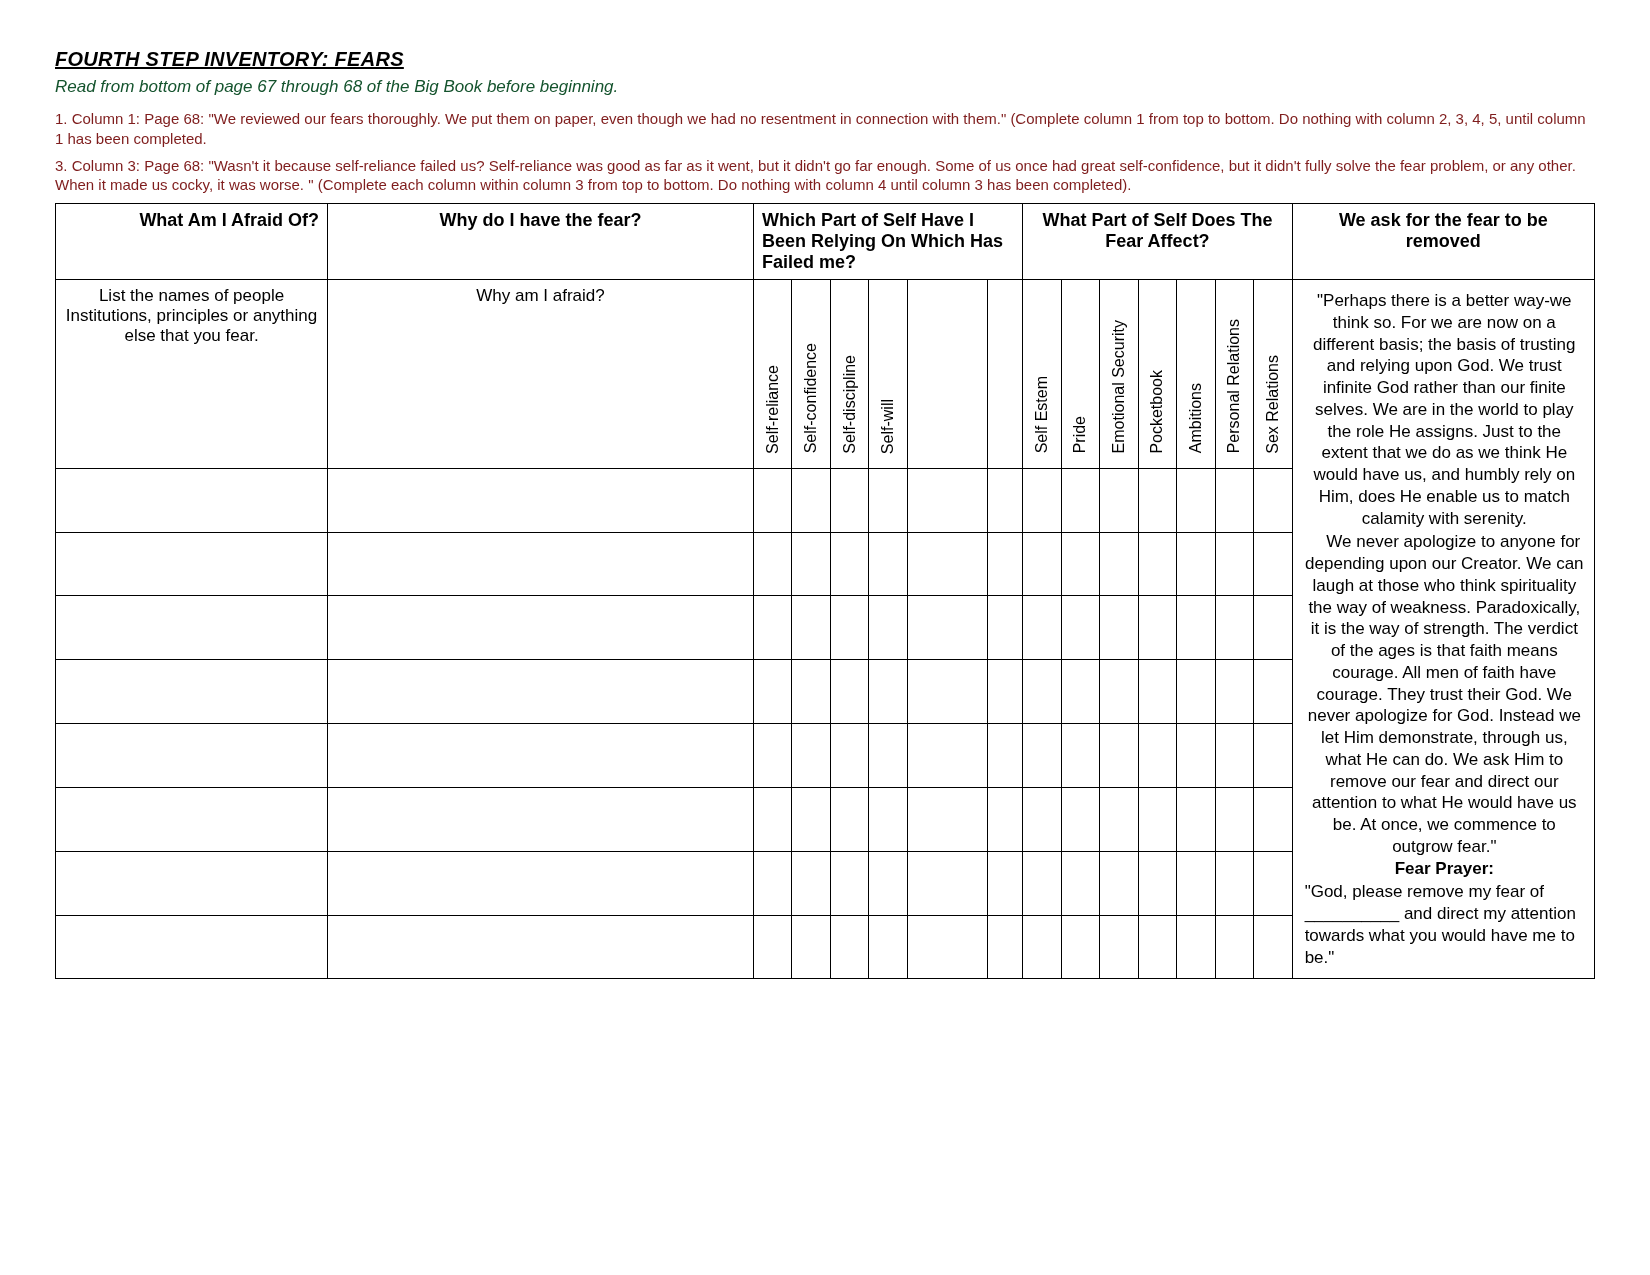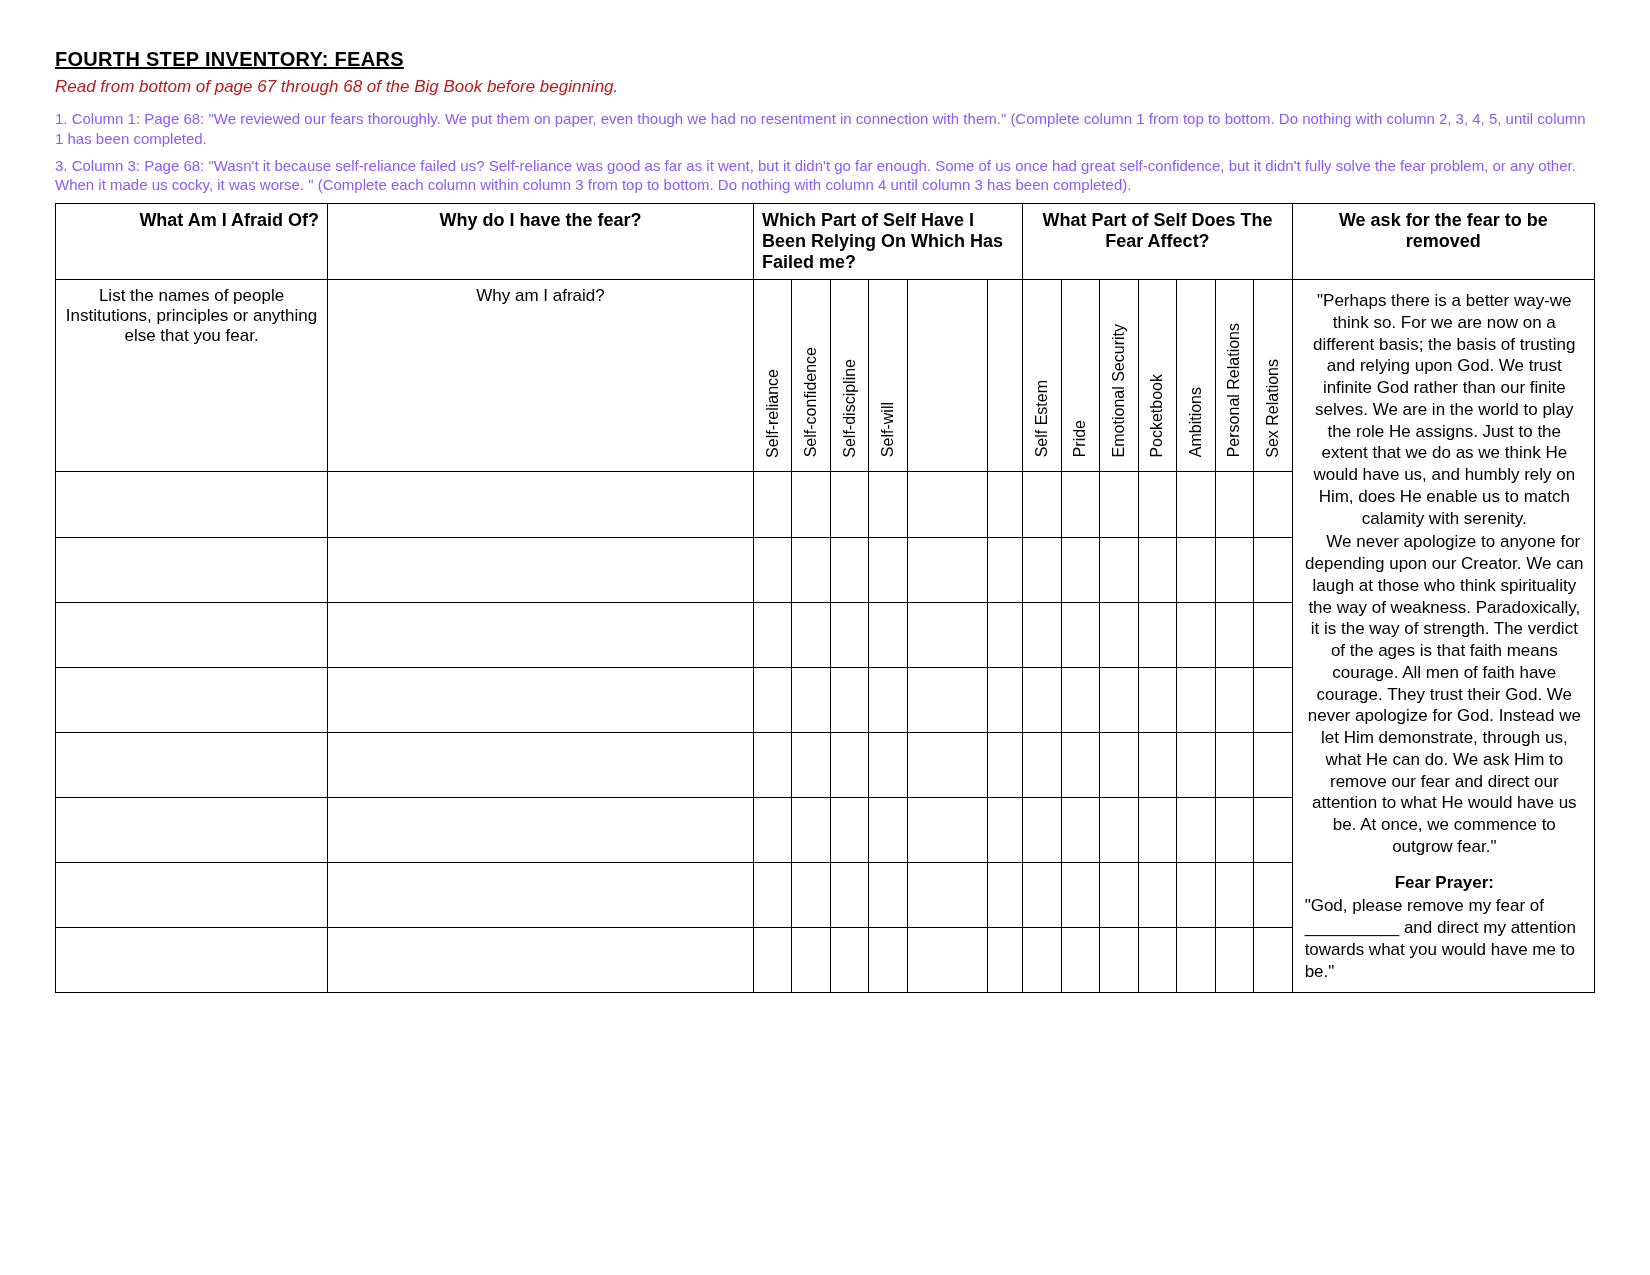--- a/index.html
+++ b/index.html
@@ -12,38 +12,39 @@
     color: #000;
   }
   .header-line {
     display: flex;
     align-items: baseline;
     gap: 40px;
     margin-bottom: 6px;
   }
   .title {
     font-weight: bold;
+    font-style: italic;
     text-decoration: underline;
     font-size: 20px;
     letter-spacing: 0.3px;
   }
   .header-right {
     font-weight: bold;
     font-size: 17.5px;
   }
   .subtitle {
     font-style: italic;
     font-size: 17px;
     margin-bottom: 12px;
-    color: #b91c1c;
+    color: #14532d;
   }
   .instructions {
     font-size: 15px;
     line-height: 1.32;
-    color: #8b5cf6;
+    color: #7f1d1d;
   }
   .instructions p {
     margin: 0 0 7px 0;
   }
   table.main {
     border-collapse: collapse;
     width: 100%;
     margin-top: 8px;
     table-layout: fixed;
   }
@@ -87,21 +88,20 @@
     line-height: 1.28;
     padding: 10px 10px 10px 12px !important;
     text-align: left;
   }
   .sidebar-cell .indent {
     text-indent: 18px;
   }
   .sidebar-cell .prayer-title {
     font-weight: bold;
     text-align: center;
-    margin-top: 14px;
     margin-bottom: 2px;
   }
   .sidebar-cell .prayer {
     text-align: left;
   }
   .col-what { width: 198px; }
   .col-why  { width: 310px; }
   .col-nar  { width: 28px; }
   .col-blank1 { width: 58px; }
   .col-blank2 { width: 26px; }

